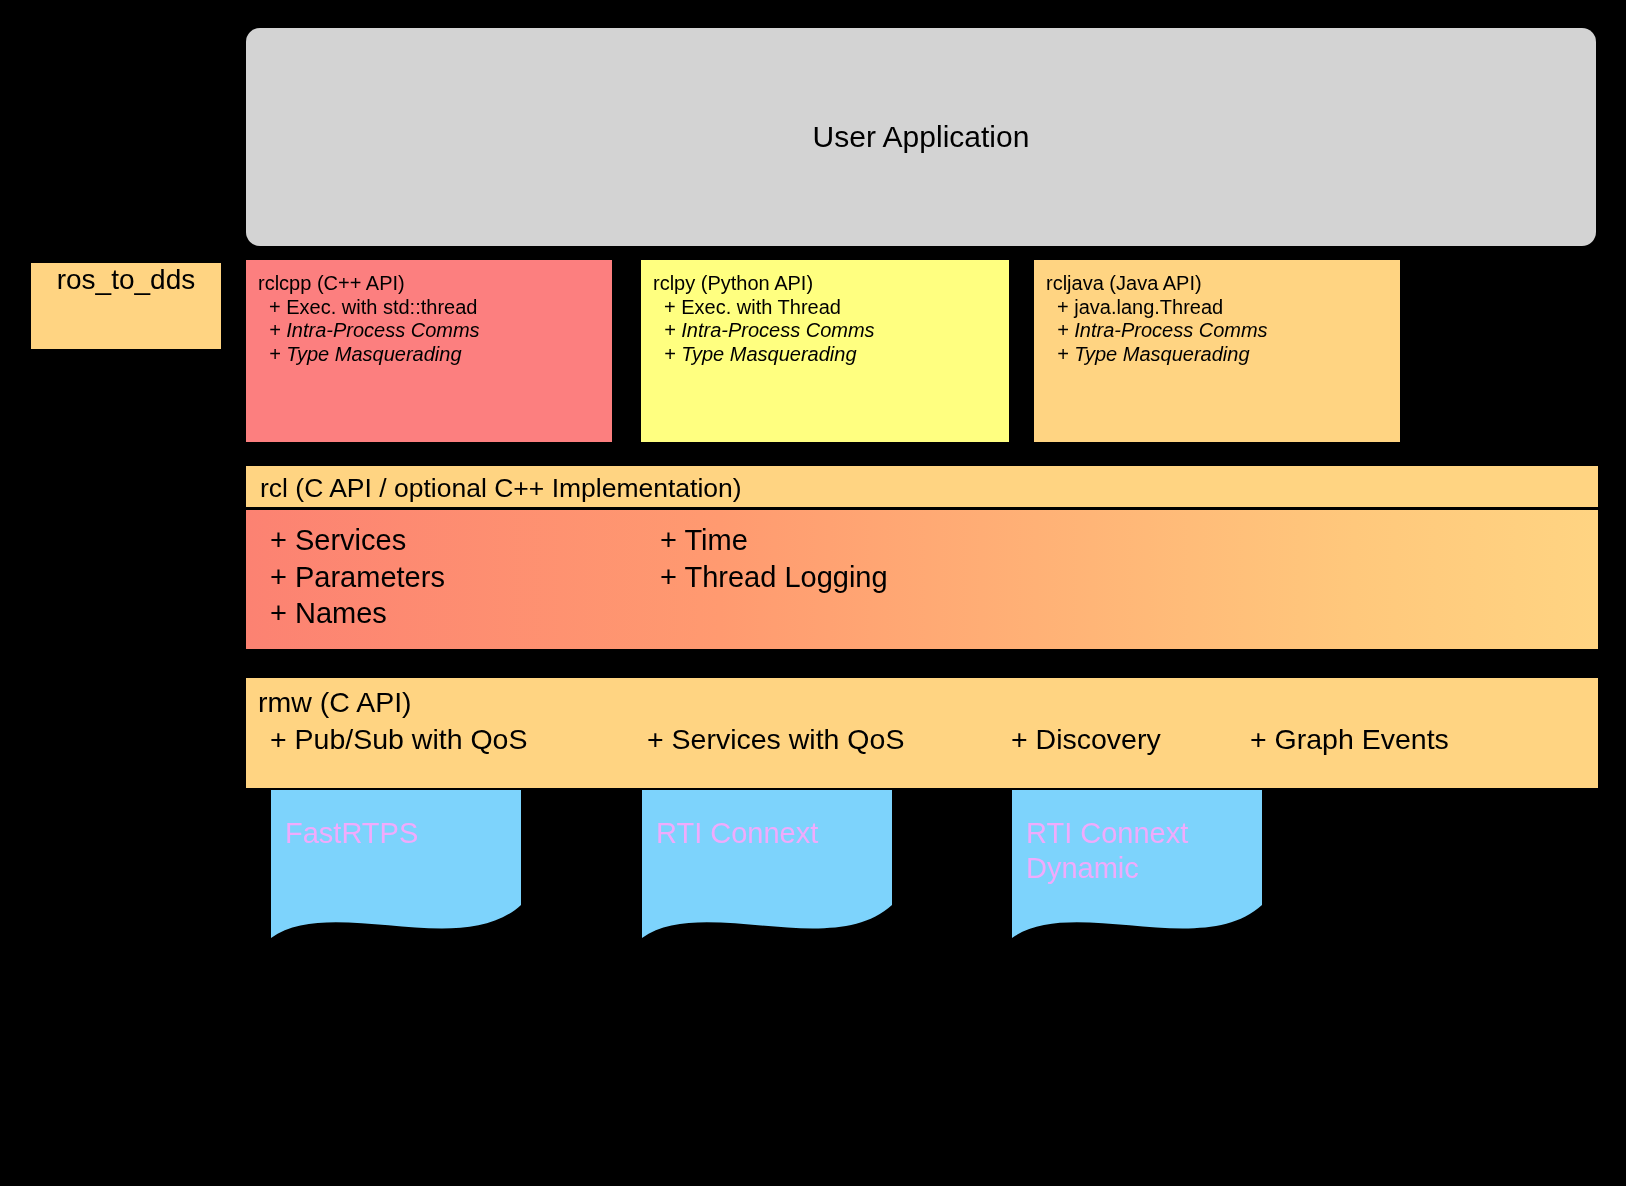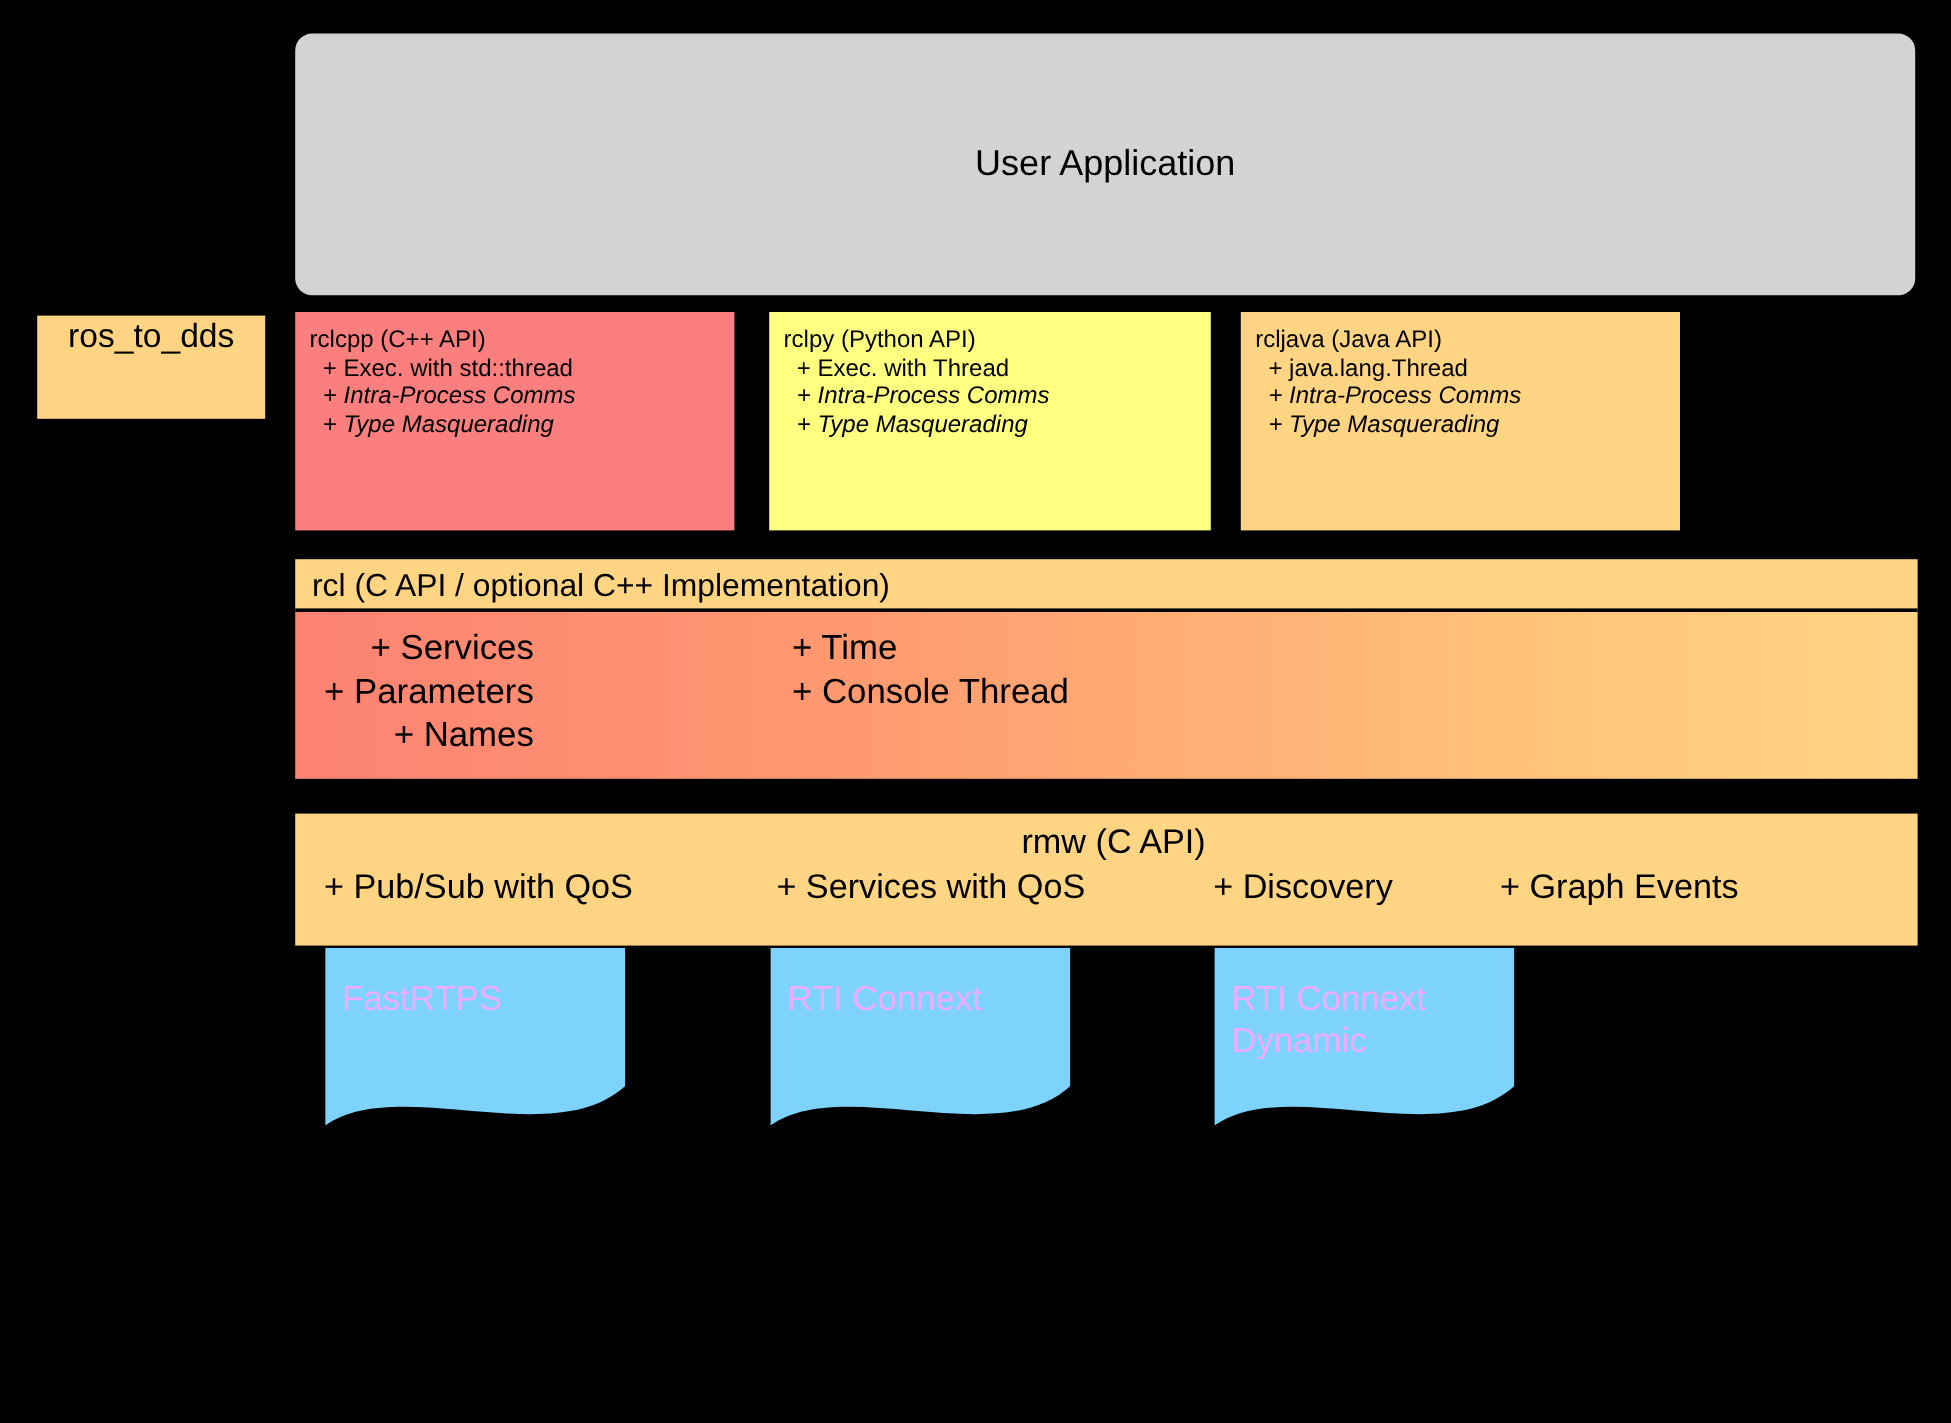--- a/index.html
+++ b/index.html
@@ -59,31 +59,31 @@
     font-size: 26.5px; padding: 7px 0 0 14px;
     border-bottom: 3px solid #000;
   }
   #rcl .body {
     height: 139px;
     background: linear-gradient(to right, #fc8272 0%, #ff9a70 35%, #ffc87c 82%, #ffd482 100%);
     position: relative;
     font-size: 29px;
   }
   #rcl .col { position: absolute; top: 12px; }
-  #rcl .col.left  { left: 24px; text-align: right; }
+  #rcl .col.left  { left: 24px; }
   #rcl .col.right { left: 414px; }
   #rcl .col .item { white-space: nowrap; line-height: 1.26; }
 
   
   #rmw {
     left: 246px; top: 678px; width: 1352px; height: 110px;
     background: #ffd482;
     font-size: 28.5px; padding: 8px 0 0 12px;
   }
-  #rmw .title { white-space: nowrap; text-align: center; }
+  #rmw .title { white-space: nowrap; }
   #rmw .row { position: relative; margin-top: 3px; height: 44px; }
   #rmw .row .item { position: absolute; top: 0; white-space: nowrap; }
 
   
   .dds {
     position: absolute;
     top: 790px; width: 250px; height: 152px;
   }
   .dds svg { position: absolute; left: 0; top: 0; }
   .dds .lbl {
@@ -132,21 +132,21 @@
   <div class="box" id="rcl">
     <div class="hdr">rcl (C API / optional C++ Implementation)</div>
     <div class="body">
       <div class="col left">
         <div class="item">+ Services</div>
         <div class="item">+ Parameters</div>
         <div class="item">+ Names</div>
       </div>
       <div class="col right">
         <div class="item">+ Time</div>
-        <div class="item">+ Console Thread</div>
+        <div class="item">+ Thread Logging</div>
       </div>
     </div>
   </div>
 
   <div class="box" id="rmw">
     <div class="title">rmw (C API)</div>
     <div class="row">
       <div class="item" style="left:12px">+ Pub/Sub with QoS</div>
       <div class="item" style="left:389px">+ Services with QoS</div>
       <div class="item" style="left:753px">+ Discovery</div>

